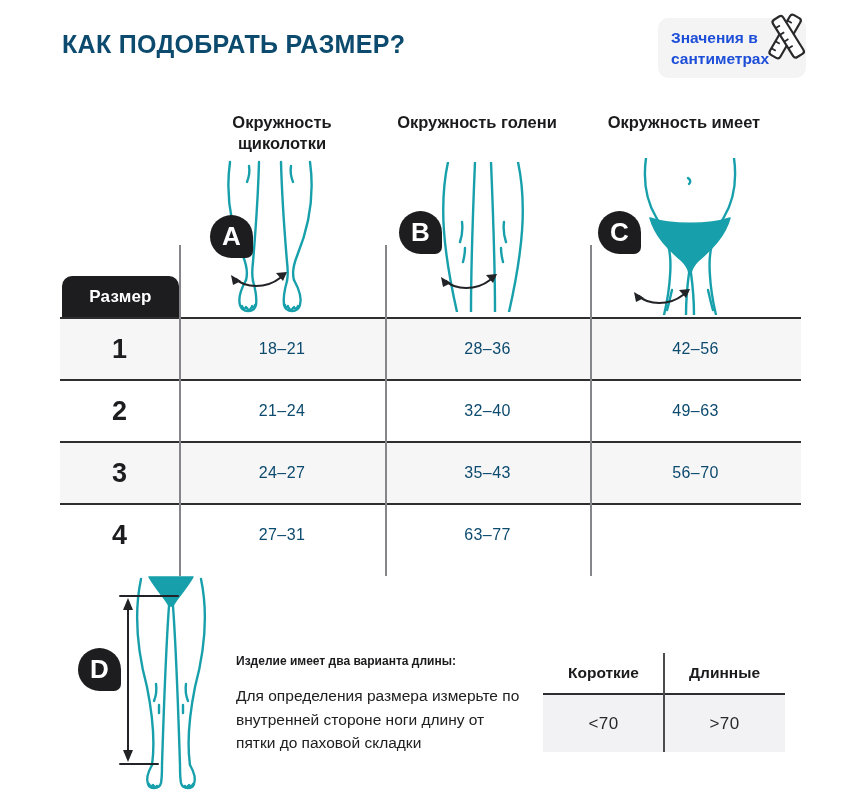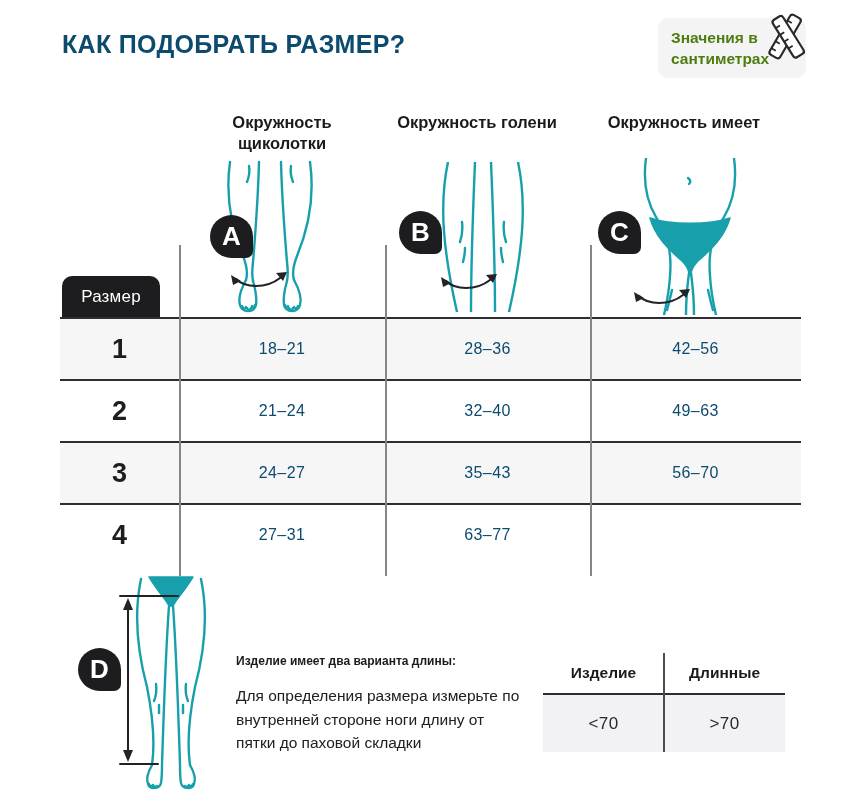--- a/index.html
+++ b/index.html
@@ -6,43 +6,43 @@
   .stage{
     position:relative;width:865px;height:791px;background:#ffffff;
     font-family:"Liberation Sans","DejaVu Sans",sans-serif;color:#1d1d1f;
     overflow:hidden;
   }
   .abs{position:absolute;}
 
   
   .title{left:62px;top:30px;font-size:25px;font-weight:800;letter-spacing:.3px;color:#0c4a6e;}
   .units-badge{left:658px;top:18px;width:148px;height:60px;background:#f4f4f5;border-radius:10px;}
-  .units-badge .txt{position:absolute;left:13px;top:9px;width:112px;font-size:15.5px;font-weight:600;line-height:21px;color:#4d7c0f;}
+  .units-badge .txt{position:absolute;left:13px;top:9px;width:112px;font-size:15.5px;font-weight:600;line-height:21px;color:#1d4ed8;}
   .units-badge svg{position:absolute;right:-6px;top:-10px;}
 
   
   .col-head{top:112px;width:180px;text-align:center;font-size:16.5px;font-weight:700;line-height:21px;color:#1b1b1d;}
 
   
   svg.art path,svg.art circle{stroke:#17a0ab;stroke-width:2.4;fill:none;stroke-linecap:round;stroke-linejoin:round;}
   svg.art .fill{fill:#17a0ab;stroke:#17a0ab;stroke-width:1.5;}
   svg.art .blk{stroke:#222326;fill:none;stroke-width:2;}
   svg.art .blkfill{fill:#222326;stroke:none;}
 
   
   .marker{width:43px;height:43px;background:#1d1d1f;color:#fff;border-radius:50% 50% 7px 50%;
     display:flex;align-items:center;justify-content:center;font-size:26px;font-weight:800;}
 
   
   svg.curve path{stroke:#222326;stroke-width:2.2;fill:none;stroke-linecap:round;}
   svg.curve polygon{fill:#222326;}
 
   
-  .corner{left:62px;top:276px;width:98px;height:41px;background:#1d1d1f;border-radius:10px 10px 0 0;
-    color:#fff;font-size:17px;font-weight:400;display:flex;align-items:center;justify-content:center;letter-spacing:.2px;}
+  .corner{left:62px;top:276px;width:117px;height:41px;background:#1d1d1f;border-radius:10px 10px 0 0;
+    color:#fff;font-size:17px;font-weight:700;display:flex;align-items:center;justify-content:center;letter-spacing:.2px;}
   .size-table{left:60px;top:317px;width:741px;border-top:2px solid #2e2e30;}
   .srow{display:grid;grid-template-columns:119px 206px 205px 211px;height:60px;border-bottom:2px solid #2e2e30;}
   .srow:last-child{border-bottom:none;}
   .srow.stripe{background:#f6f6f7;}
   .srow div{display:flex;align-items:center;justify-content:center;}
   .size-num{font-size:27px;font-weight:800;color:#1d1d1f;}
   .val{font-size:16px;color:#0c4a6e;letter-spacing:.4px;}
   .vline{width:2px;background:#85868a;top:245px;height:331px;}
 
   
@@ -183,21 +183,21 @@
     <polygon class="blkfill" points="40,190 35,178 45,178"></polygon>
   </svg>
 
   <div class="abs marker" style="left:78px;top:648px;">D</div>
 
   <div class="abs len-heading">Изделие имеет два варианта длины:</div>
   <div class="abs len-desc">Для определения размера измерьте по внутренней стороне ноги длину от пятки до паховой складки</div>
 
   <div class="abs len-table">
     <div class="len-head-row">
-      <div>Изделие</div>
+      <div>Короткие</div>
       <div>Длинные</div>
     </div>
     <div class="len-sep"></div>
     <div class="len-val-row">
       <div>&lt;70</div>
       <div>&gt;70</div>
     </div>
     <div class="len-divider"></div>
   </div>
 

